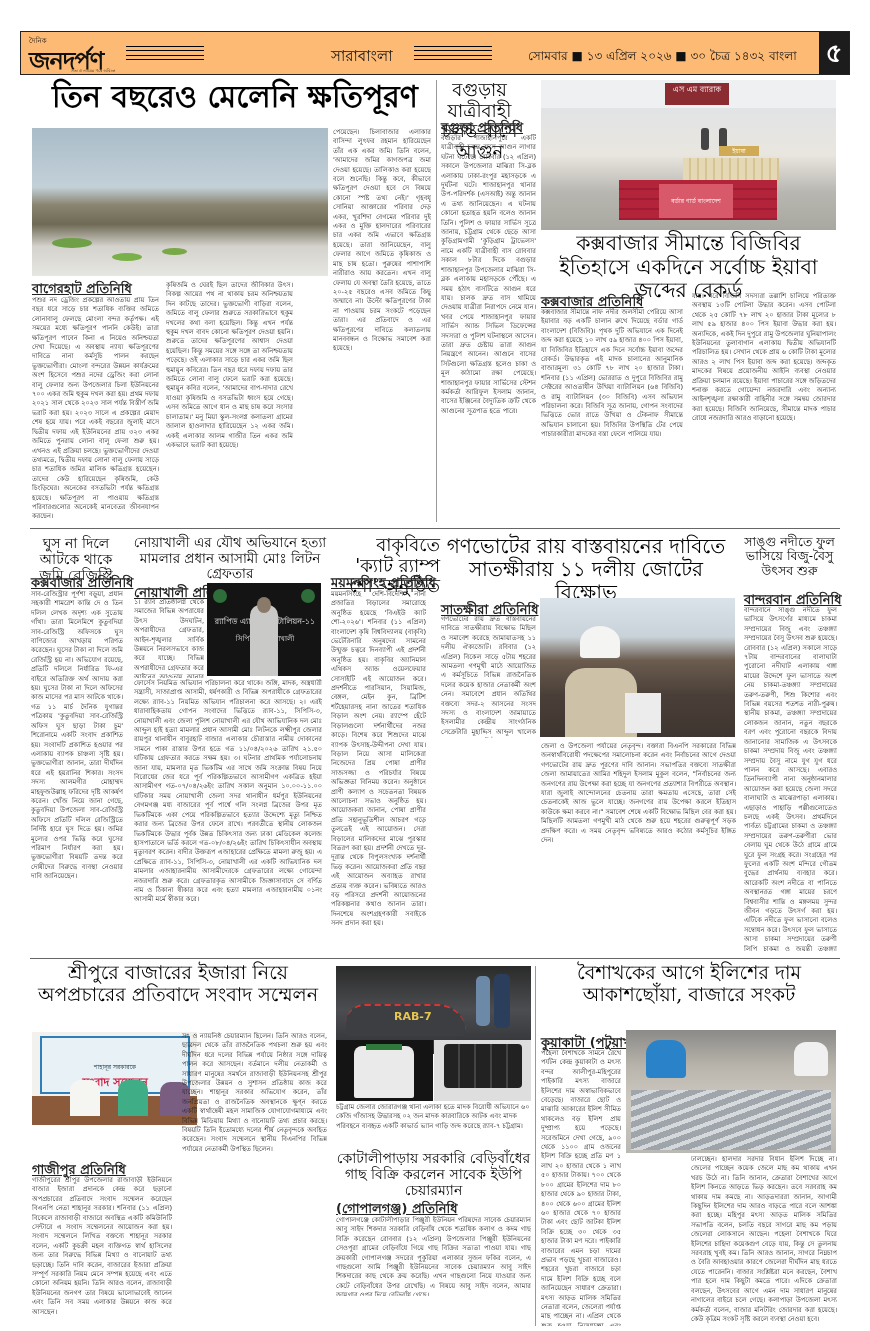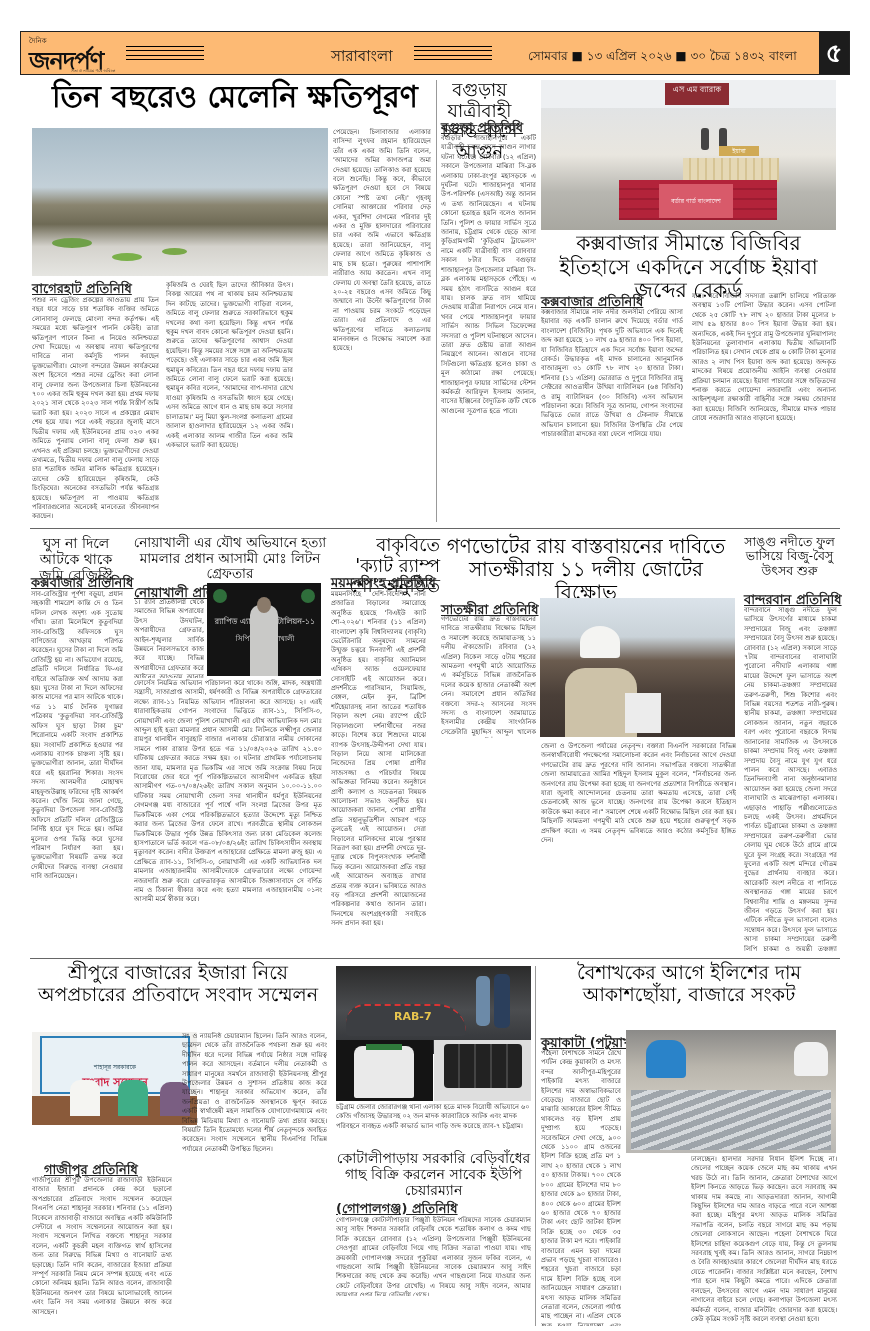--- a/index.html
+++ b/index.html
@@ -113,21 +113,21 @@
 <div class="abs photo" style="left:32px;top:1032px;width:165px;height:93px;background:#f2f1ee;">
   <div class="abs" style="left:8px;top:4px;width:150px;height:58px;background:#e8f1f6;border:2px solid #2c7fb8;">
     <div class="abs" style="left:0;top:24px;width:146px;font-size:6px;color:#134;text-align:center;">শাহানূর সরকারকে</div>
     <div class="abs" style="left:0;top:36px;width:146px;font-size:11px;color:#d0163a;font-weight:bold;text-align:center;">সংবাদ সম্মেলন</div>
   </div>
   <div class="abs" style="left:0;top:64px;width:165px;height:29px;background:#8a5a3a;"></div>
   <div class="abs" style="left:38px;top:48px;width:30px;height:36px;background:#f5f5f2;border-radius:10px 10px 0 0;"></div>
   <div class="abs" style="left:86px;top:48px;width:30px;height:36px;background:#3fae87;border-radius:10px 10px 0 0;"></div>
   <div class="abs" style="left:128px;top:50px;width:30px;height:34px;background:#7a5e82;border-radius:10px 10px 0 0;"></div>
 </div>
-<div class="abs byline" style="left:32px;top:1160px;margin-left:12px;">গাজীপুর প্রতিনিধি</div>
+<div class="abs byline" style="left:32px;top:1160px;">গাজীপুর প্রতিনিধি</div>
 <div class="abs body-text" style="left:32px;top:1176px;width:140px;height:150px;">গাজীপুরের শ্রীপুর উপজেলার রাজাবাড়ী ইউনিয়নে বাজার ইজারা প্রদানকে কেন্দ্র করে ছড়ানো অপপ্রচারের প্রতিবাদে সংবাদ সম্মেলন করেছেন বিএনপি নেতা শাহানূর সরকার। শনিবার (১১ এপ্রিল) বিকেলে রাজাবাড়ী বাজারে অবস্থিত একটি কমিউনিটি সেন্টারে এ সংবাদ সম্মেলনের আয়োজন করা হয়। সংবাদ সম্মেলনে লিখিত বক্তব্যে শাহানূর সরকার বলেন, একটি কুচক্রী মহল ব্যক্তিগত স্বার্থ হাসিলের জন্য তার বিরুদ্ধে বিভিন্ন মিথ্যা ও বানোয়াট তথ্য ছড়াচ্ছে। তিনি দাবি করেন, বাজারের ইজারা প্রক্রিয়া সম্পূর্ণ সরকারি নিয়ম মেনে সম্পন্ন হয়েছে এবং এতে কোনো অনিয়ম হয়নি। তিনি আরও বলেন, রাজাবাড়ী ইউনিয়নের জনগণ তার বিষয়ে ভালোভাবেই জানেন এবং তিনি সব সময় এলাকার উন্নয়নে কাজ করে আসছেন।</div>
 <div class="abs body-text" style="left:182px;top:1032px;width:145px;height:294px;">সৎ ও ন্যায়নিষ্ঠ চেয়ারম্যান ছিলেন। তিনি আরও বলেন, ছাত্রদল থেকে তাঁর রাজনৈতিক পথচলা শুরু হয় এবং দীর্ঘদিন ধরে দলের বিভিন্ন পর্যায়ে নিষ্ঠার সঙ্গে দায়িত্ব পালন করে আসছেন। বর্তমানে দলীয় নেতাকর্মী ও সাধারণ মানুষের সমর্থনে রাজাবাড়ী ইউনিয়নসহ শ্রীপুর উপজেলার উন্নয়ন ও সুশাসন প্রতিষ্ঠায় কাজ করে যাচ্ছেন। শাহানূর সরকার অভিযোগ করেন, তাঁর জনপ্রিয়তা ও রাজনৈতিক অবস্থানকে ক্ষুণ্ন করতে একটি স্বার্থান্বেষী মহল সামাজিক যোগাযোগমাধ্যমে এবং বিভিন্ন মিডিয়ায় মিথ্যা ও বানোয়াট তথ্য প্রচার করছে। বিষয়টি তিনি ইতোমধ্যে দলের শীর্ষ নেতৃবৃন্দকে অবহিত করেছেন। সংবাদ সম্মেলনে স্থানীয় বিএনপির বিভিন্ন পর্যায়ের নেতাকর্মী উপস্থিত ছিলেন।</div>
 
 <div class="abs photo" style="left:336px;top:966px;width:195px;height:88px;background:linear-gradient(180deg,#2b2b2b 0%,#4b4d50 50%,#2e3034 100%);">
   <div class="abs" style="left:10px;top:38px;width:120px;height:32px;background:#3c3e42;border-radius:20px 30px 4px 4px;border-top:2px dashed #d33;"></div>
   <div class="abs" style="left:58px;top:44px;font-size:11px;font-weight:bold;color:#e8c54e;">RAB-7</div>
   <div class="abs" style="left:140px;top:10px;width:14px;height:50px;background:#6c8aa8;border-radius:5px;"></div>
   <div class="abs" style="left:158px;top:8px;width:16px;height:54px;background:#2b3f5c;border-radius:5px;"></div>
 </div>
 <div class="abs photo" style="left:336px;top:1040px;width:97px;height:61px;background:#141414;">

